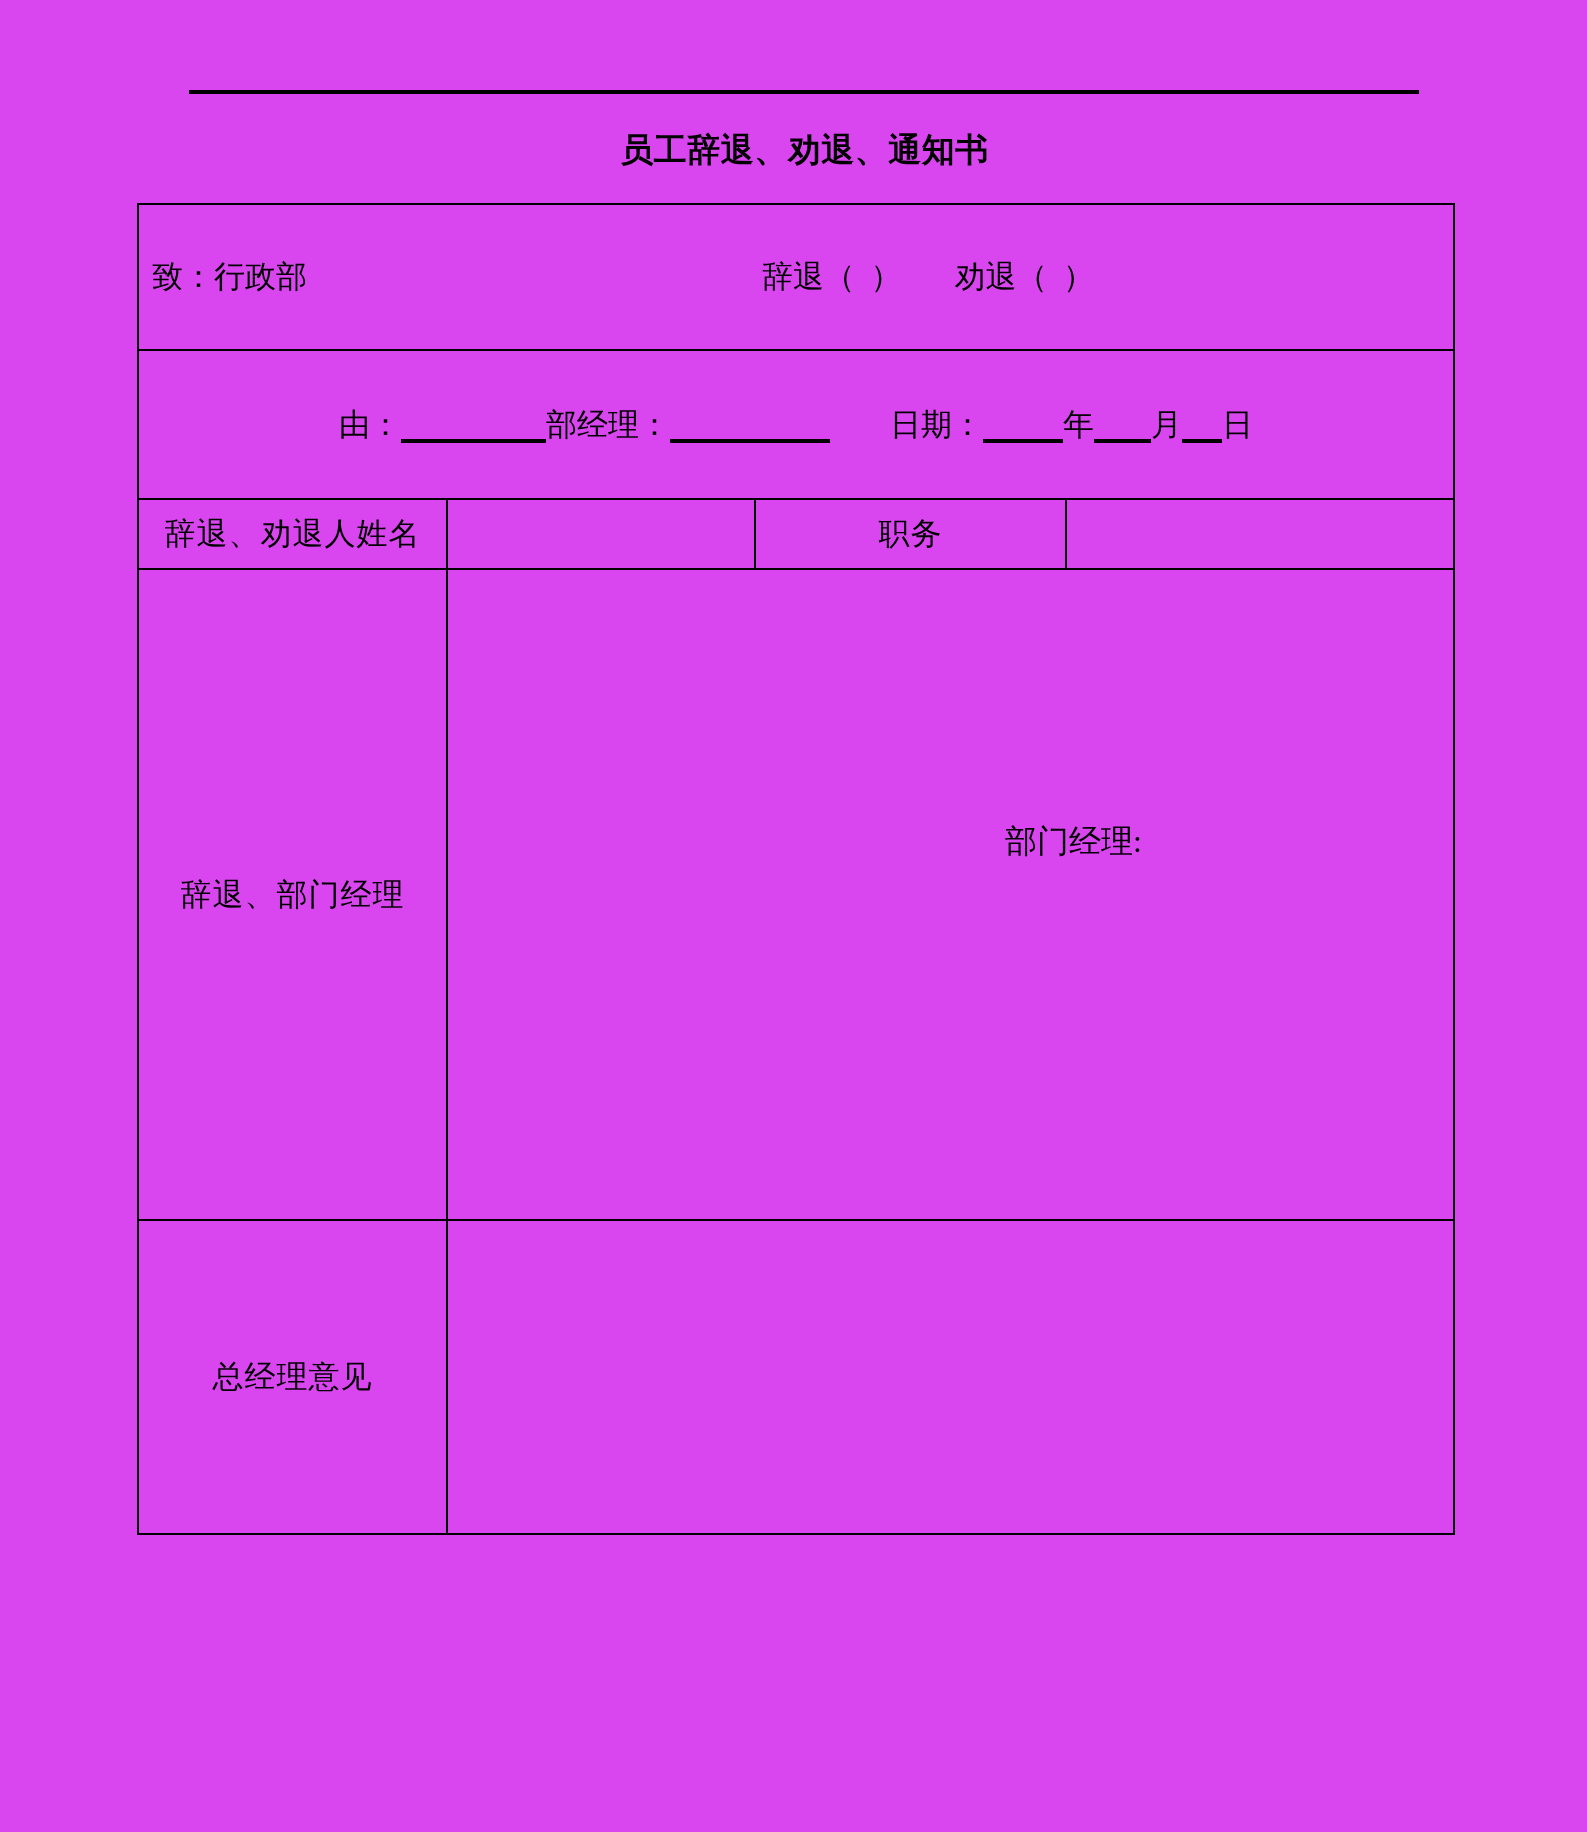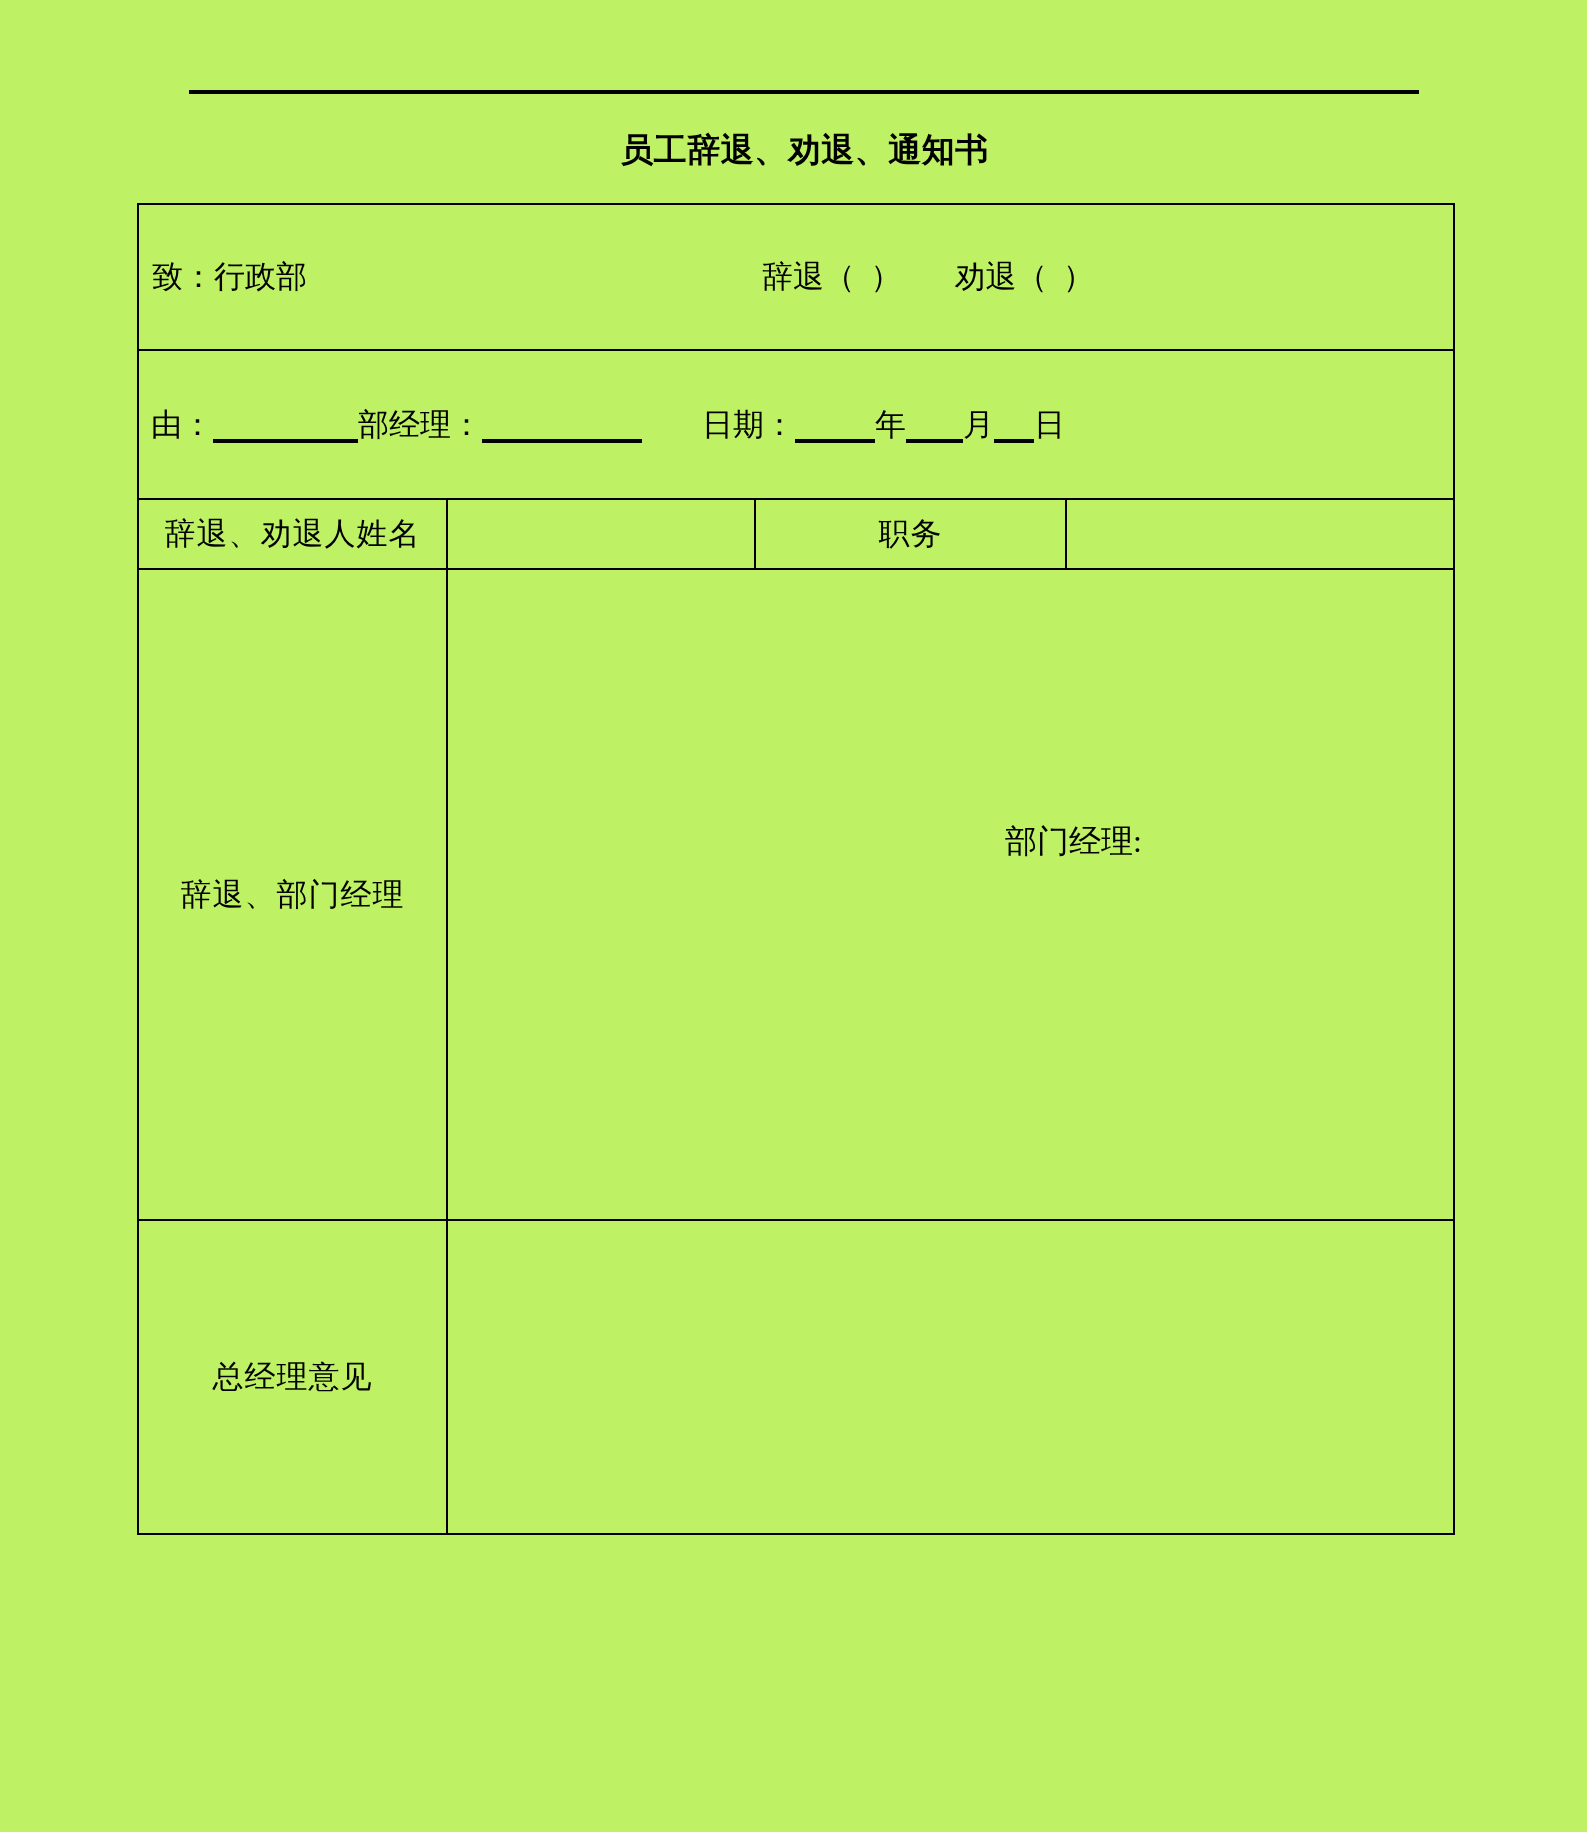--- a/index.html
+++ b/index.html
@@ -4,21 +4,21 @@
 <style>
   html, body {
     margin: 0;
     padding: 0;
     background: #ffffff;
   }
   .page {
     position: relative;
     width: 1587px;
     height: 1832px;
-    background: #bef264;
+    background: #d946ef;
     color: #000000;
     font-family: "Liberation Serif", "DejaVu Serif", serif;
     overflow: hidden;
   }
   .top-rule {
     position: absolute;
     left: 189px;
     top: 90px;
     width: 1230px;
     height: 4px;
@@ -52,21 +52,21 @@
     font-size: 31px;
     color: #000000;
     vertical-align: middle;
   }
   td.label-cell {
     text-align: center;
     letter-spacing: 1px;
   }
   
   .row-notice td   { height: 120px; }
-  .row-from td     { height: 123px; }
+  .row-from td     { height: 123px; text-align: center; }
   .row-name td     { height: 44px; margin-top: 34px;  }
   .row-dates td    { height: 126px; }
   .row-reason td   { height: 625px; }
   .row-admin td    { height: 284px; }
   .row-gm td       { height: 288px; margin-top: 44px; }
 
   td.rel { position: relative; }
   .vcenter {
     position: absolute;
     top: 50%;

